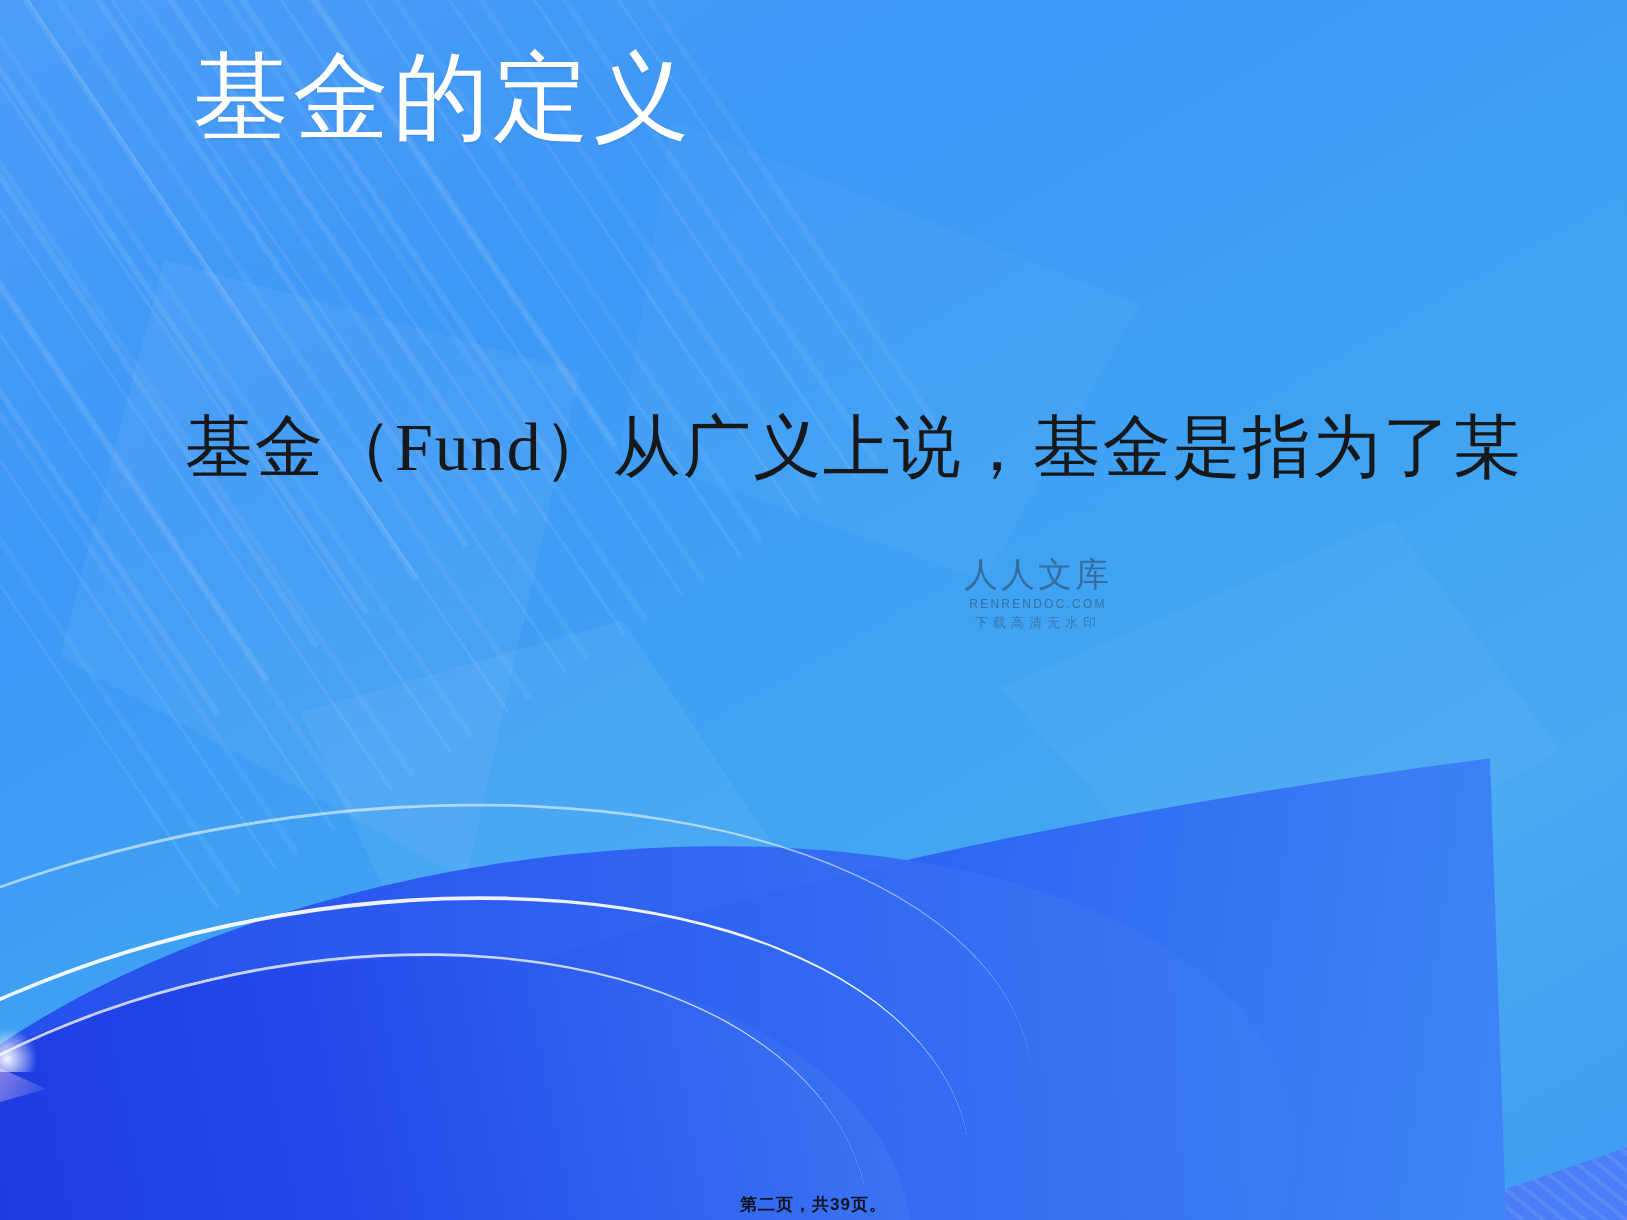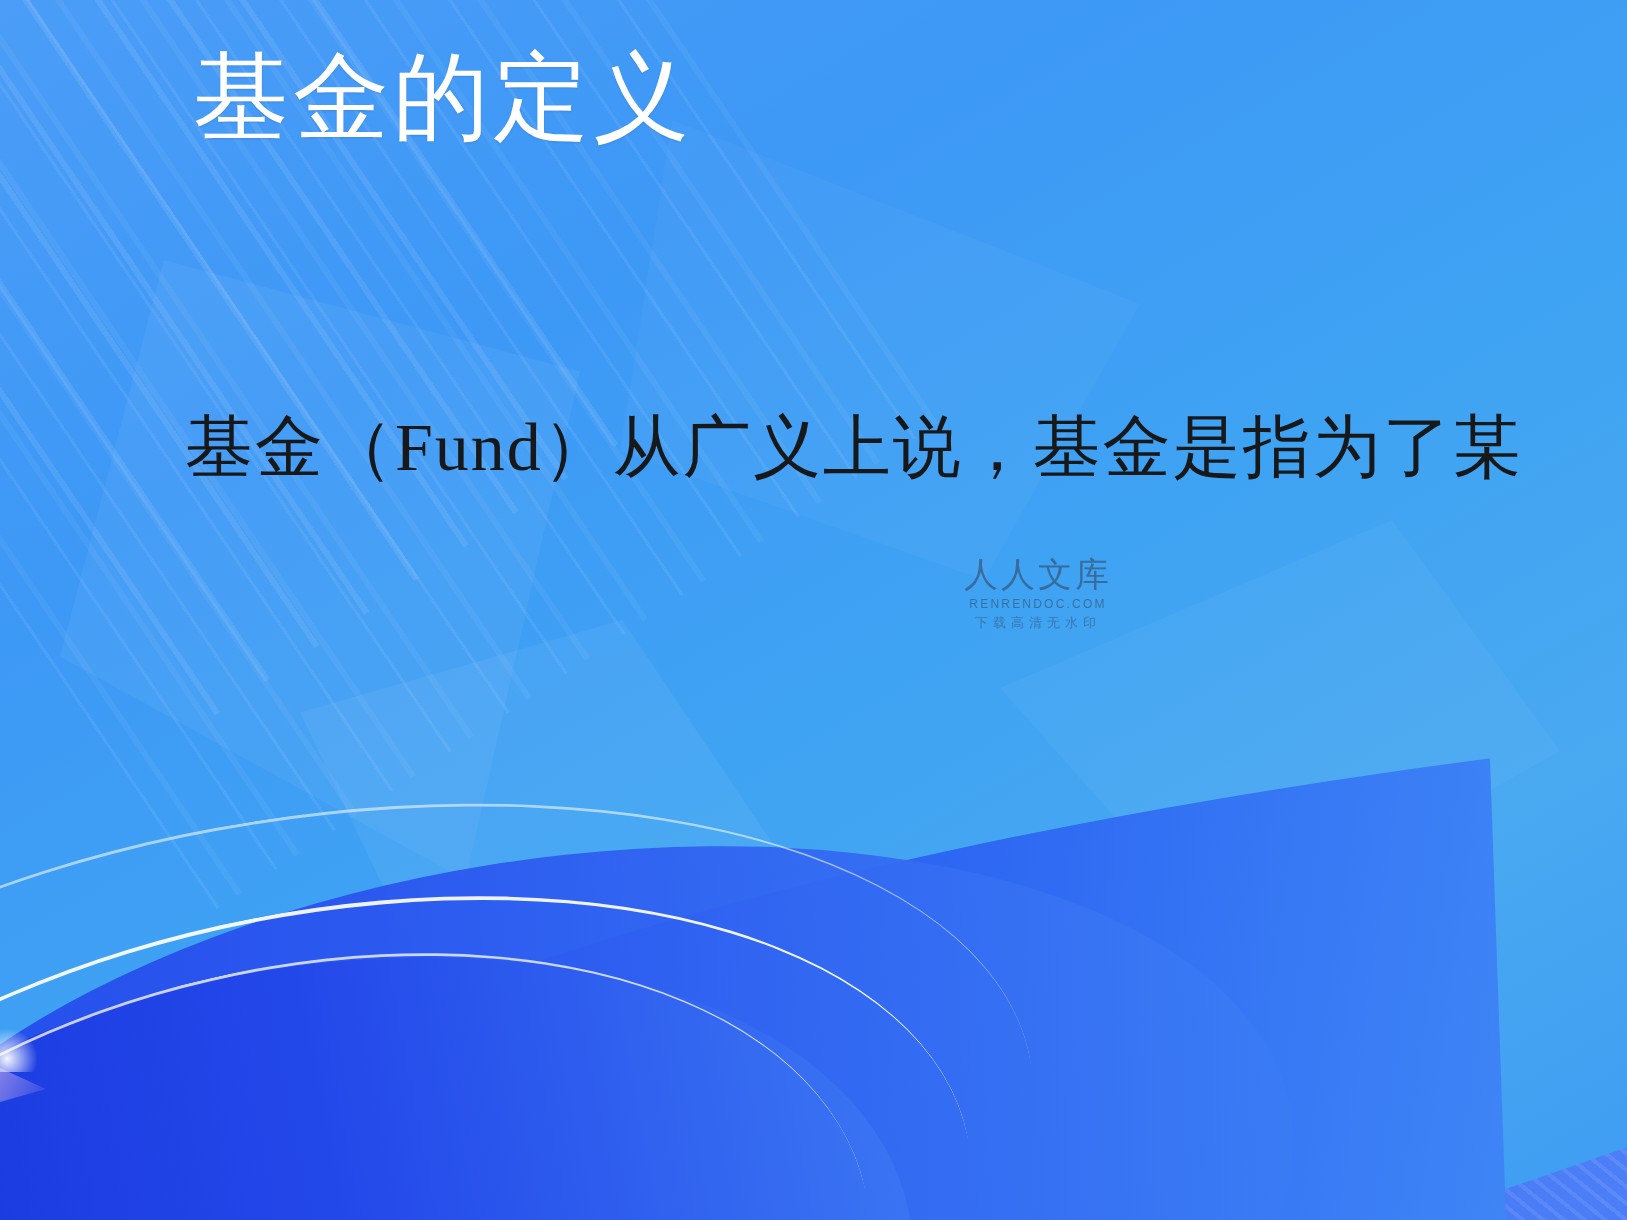--- a/index.html
+++ b/index.html
@@ -342,14 +342,15 @@
   <div class="body-block">
     <span class="body-line">基金（Fund）从广义上说，基金是指为了某</span>
   </div>
 
   <div class="watermark">
     <span class="wm-cn">人人文库</span>
     <span class="wm-en">RENRENDOC.COM</span>
     <span class="wm-sub">下载高清无水印</span>
   </div>
 
+  <div class="page-footer">第二页，共39页。</div>
 
 </div>
 
 </body></html>

